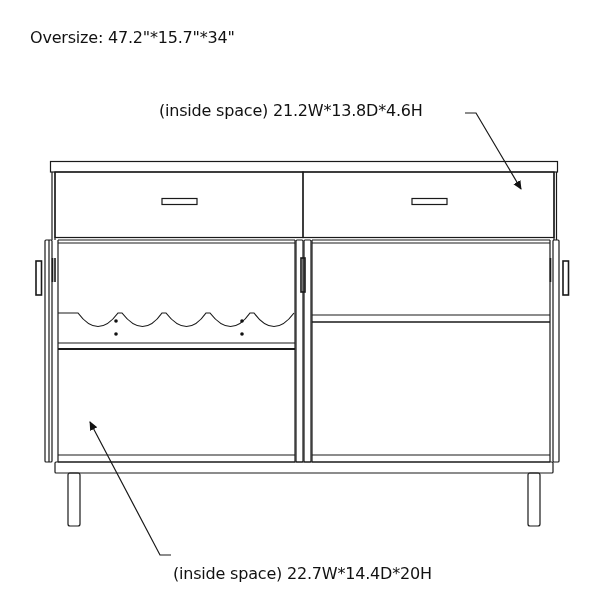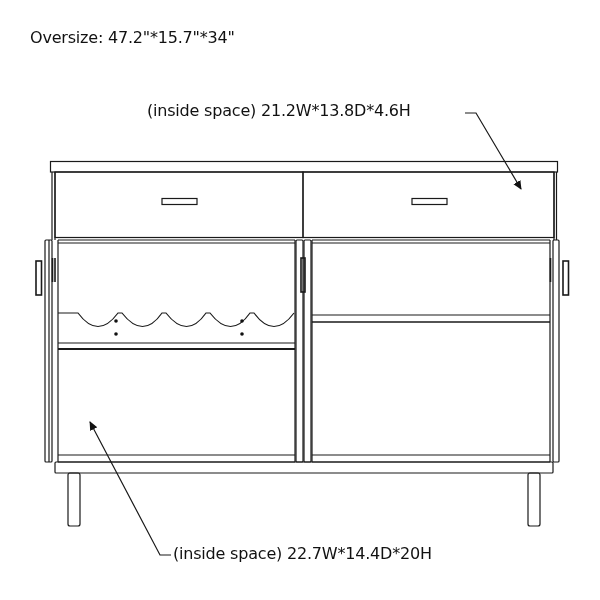--- a/index.html
+++ b/index.html
@@ -1,21 +1,21 @@
 <!DOCTYPE html>
 <html><head>
 <meta charset="utf-8">
 <style>
   html, body { margin: 0; padding: 0; background: #ffffff; }
   body { width: 600px; height: 600px; position: relative; overflow: hidden;
          font-family: "DejaVu Sans", sans-serif; color: #111; }
   .label { position: absolute; white-space: nowrap; font-size: 16px; color: #111; letter-spacing: -0.2px; }
   #oversize { left: 30px; top: 28px; }
-  #top-label { left: 147px; top: 101px; }
-  #bottom-label { left: 173px; top: 544px; }
+  #top-label { left: 159px; top: 101px; }
+  #bottom-label { left: 173px; top: 564px; }
   svg { position: absolute; left: 0; top: 0; }
 </style>
 </head>
 <body>
 
 <div class="label" id="oversize">Oversize: 47.2"*15.7"*34"</div>
 <div class="label" id="top-label">(inside space) 21.2W*13.8D*4.6H</div>
 <div class="label" id="bottom-label">(inside space) 22.7W*14.4D*20H</div>
 
 <svg width="600" height="600" viewBox="0 0 600 600" fill="none" stroke="#1a1a1a" stroke-width="1.2">

